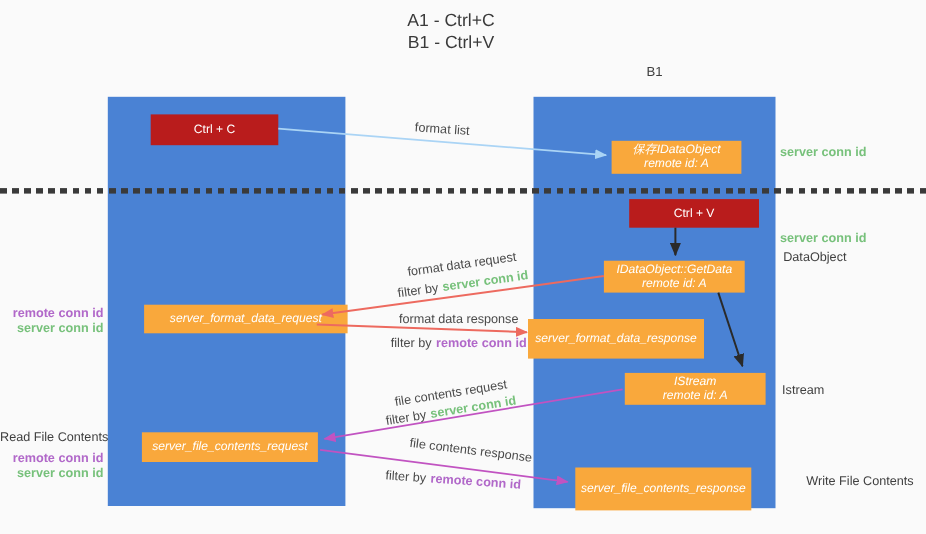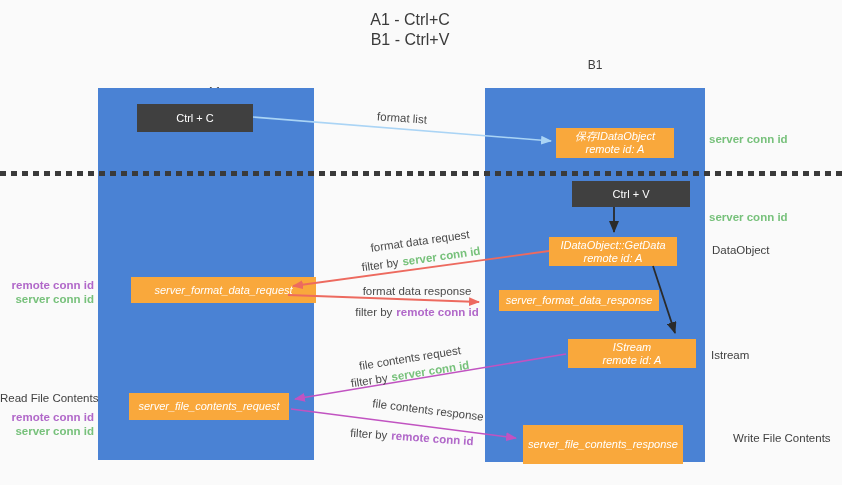--- a/index.html
+++ b/index.html
@@ -35,21 +35,21 @@
     position:absolute;left:0;top:171px;width:842px;height:5px;z-index:2;
     background:repeating-linear-gradient(90deg,#3a3a3a 0 6px,transparent 6px 11px);
   }
 
   
   .node{
     position:absolute;z-index:3;
     display:flex;flex-direction:column;justify-content:center;align-items:center;
     color:#ffffff;font-size:11px;line-height:13px;text-align:center;
   }
-  .node.green{background:#404040;}
+  .node.green{background:#b91c1c;}
   .node.orange{background:#f9a83c;font-style:italic;}
 
   
   svg.arrows{position:absolute;left:0;top:0;z-index:4;pointer-events:none;}
 
   
   .flow-label{
     position:absolute;z-index:5;white-space:nowrap;
     color:#4a4a4a;font-size:11.5px;
   }
@@ -92,21 +92,21 @@
 
   <div class="node orange" style="left:556px;top:128px;width:118px;height:30px">
     <div>保存IDataObject</div>
     <div>remote id: A</div>
   </div>
   <div class="node green" style="left:572px;top:181px;width:118px;height:26px">Ctrl + V</div>
   <div class="node orange" style="left:549px;top:237px;width:128px;height:29px">
     <div>IDataObject::GetData</div>
     <div>remote id: A</div>
   </div>
-  <div class="node orange" style="left:499px;top:290px;width:160px;height:21px">server_format_data_response</div>
+  <div class="node orange" style="left:480px;top:290px;width:160px;height:36px">server_format_data_response</div>
   <div class="node orange" style="left:568px;top:339px;width:128px;height:29px">
     <div>IStream</div>
     <div>remote id: A</div>
   </div>
   <div class="node orange" style="left:523px;top:425px;width:160px;height:39px">server_file_contents_response</div>
 
   <svg class="arrows" width="842" height="485" viewBox="0 0 842 485">
     <defs>
       <marker id="mk-blue" markerUnits="userSpaceOnUse" markerWidth="11" markerHeight="9" refX="10" refY="4.5" orient="auto">
         <path d="M0,0 L11,4.5 L0,9 z" fill="#aad4f5"></path>
@@ -153,17 +153,17 @@
   </div>
 
   <div class="side-label purple right-align" style="left:0;width:94px;top:279px">remote conn id</div>
   <div class="side-label green right-align" style="left:0;width:94px;top:293px">server conn id</div>
   <div class="side-label dark right-align" style="left:0;width:94px;top:392px">Read File Contents</div>
   <div class="side-label purple right-align" style="left:0;width:94px;top:411px">remote conn id</div>
   <div class="side-label green right-align" style="left:0;width:94px;top:425px">server conn id</div>
 
   <div class="side-label green" style="left:709px;top:133px">server conn id</div>
   <div class="side-label green" style="left:709px;top:211px">server conn id</div>
-  <div class="side-label dark" style="left:712px;top:244px">DataObject</div>
+  <div class="side-label dark" style="left:712px;top:228px">DataObject</div>
   <div class="side-label dark" style="left:711px;top:349px">Istream</div>
   <div class="side-label dark" style="left:733px;top:432px">Write File Contents</div>
 
 </div>
 
 </body></html>

